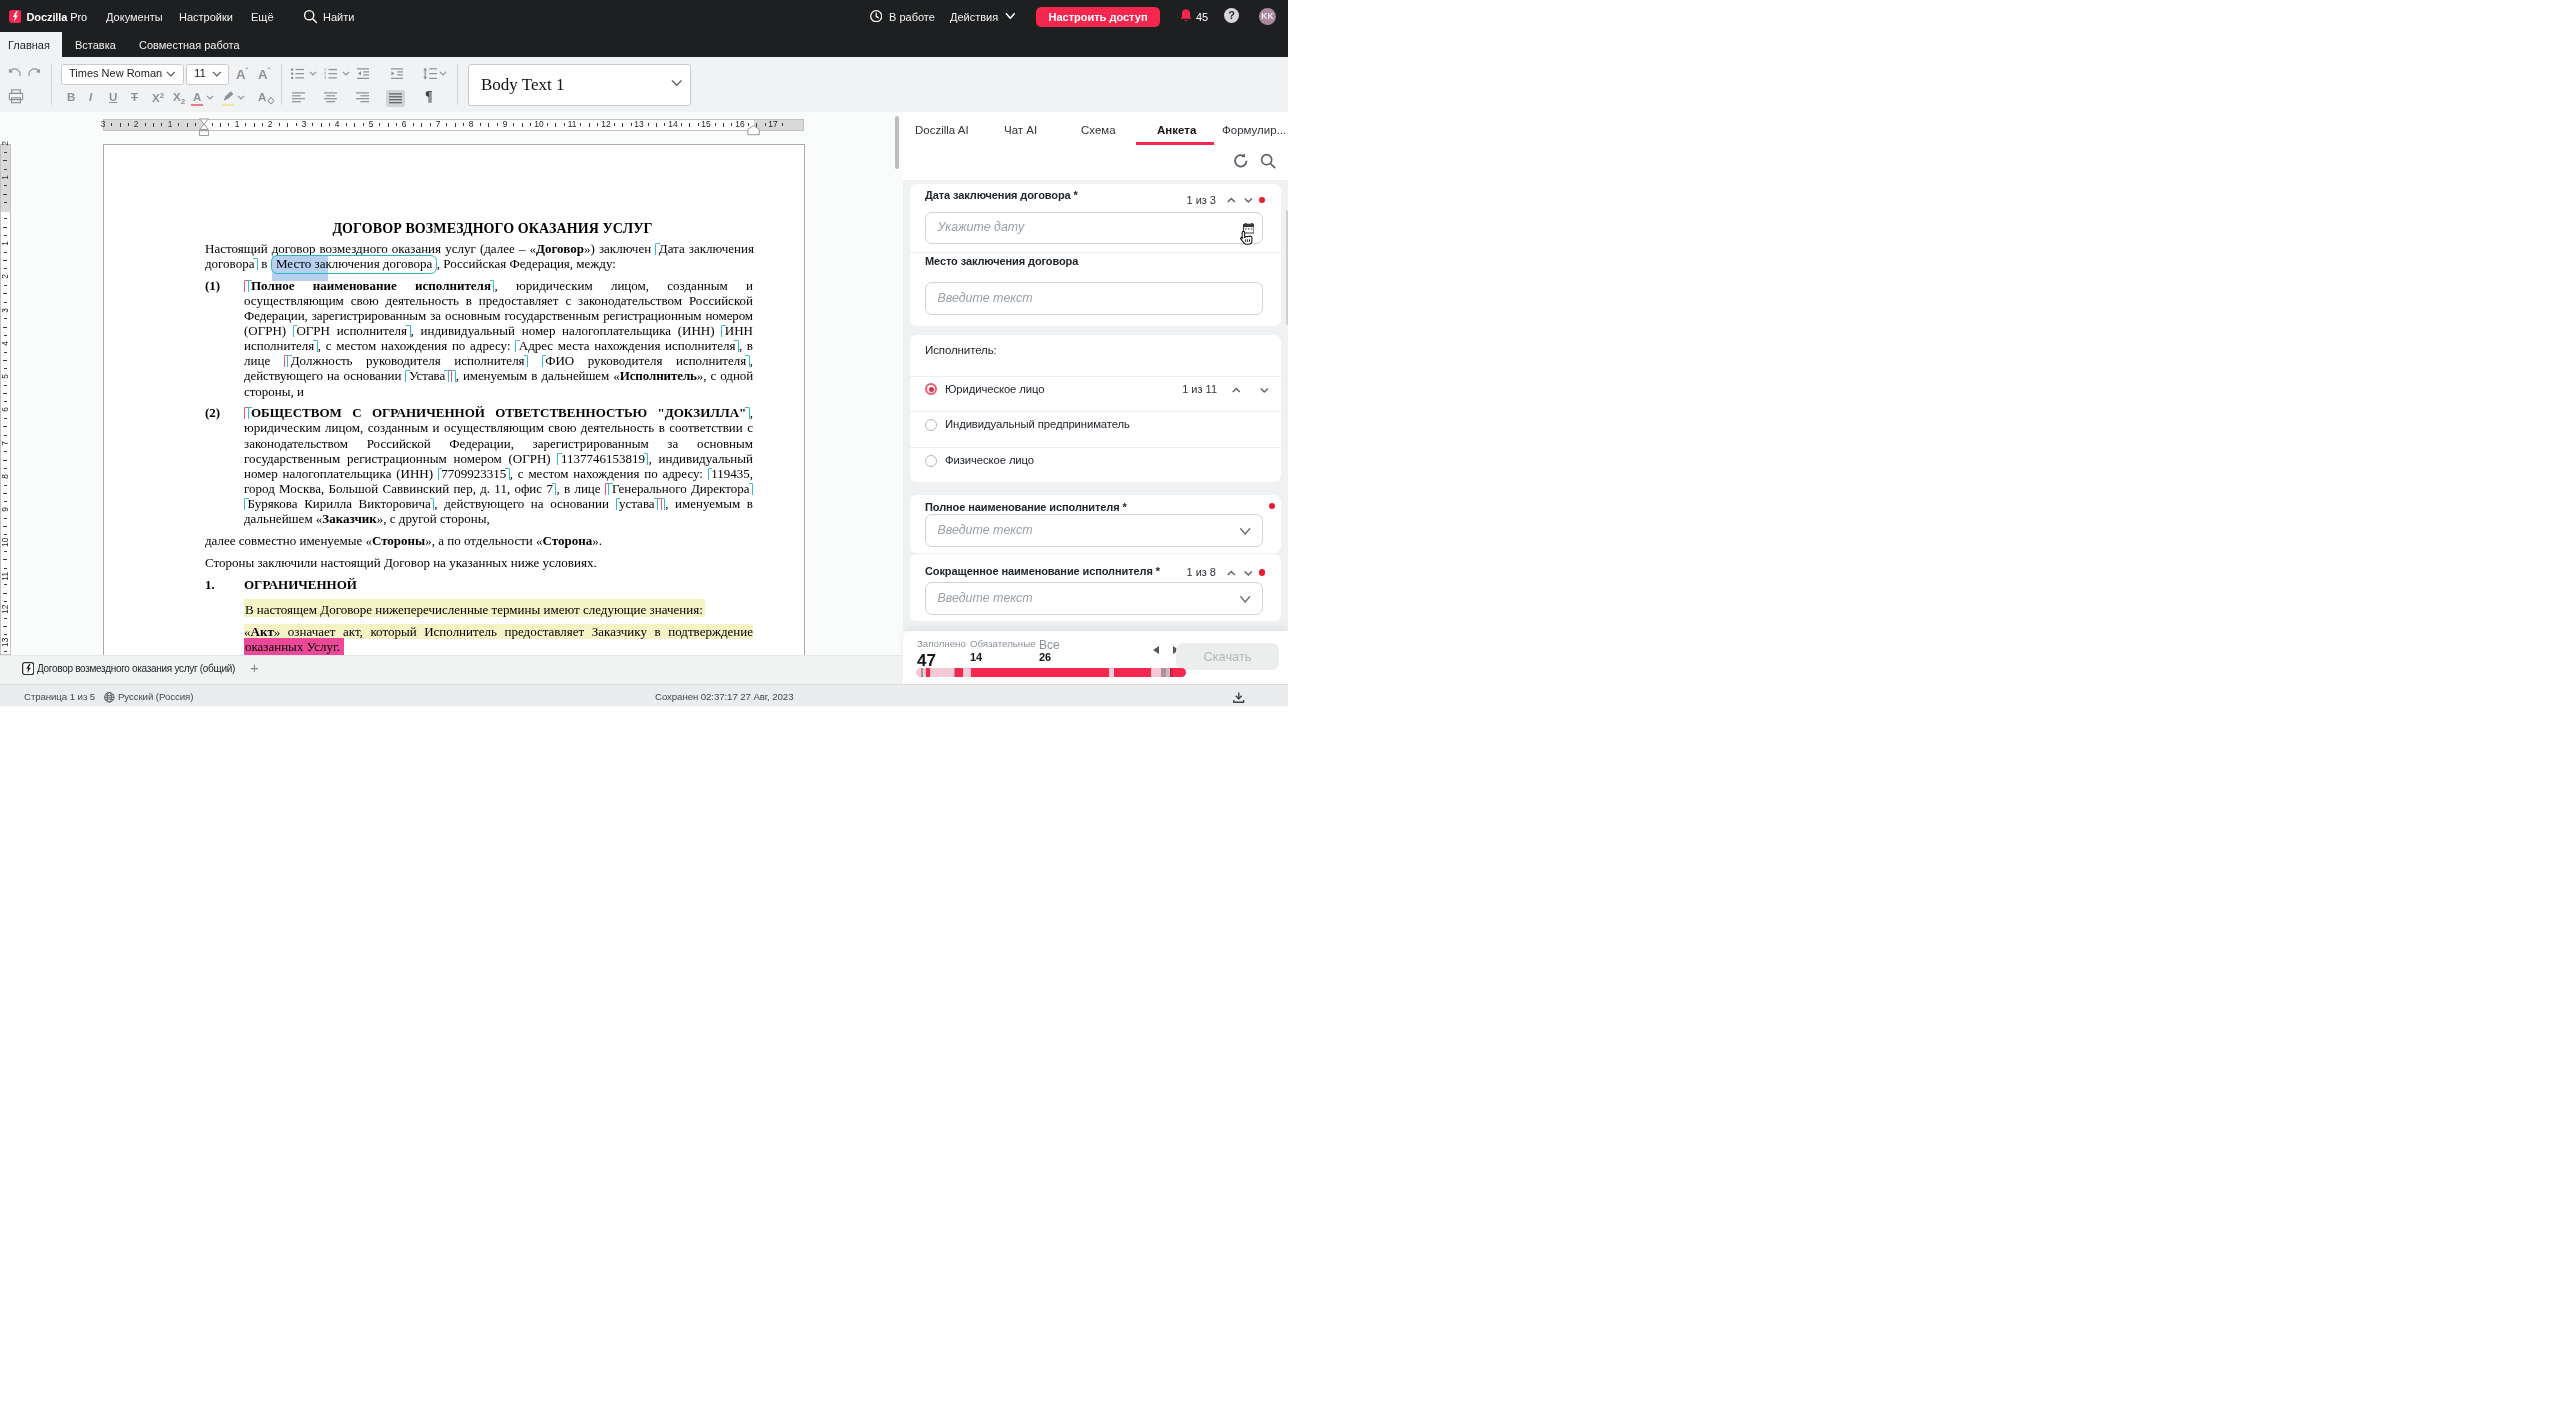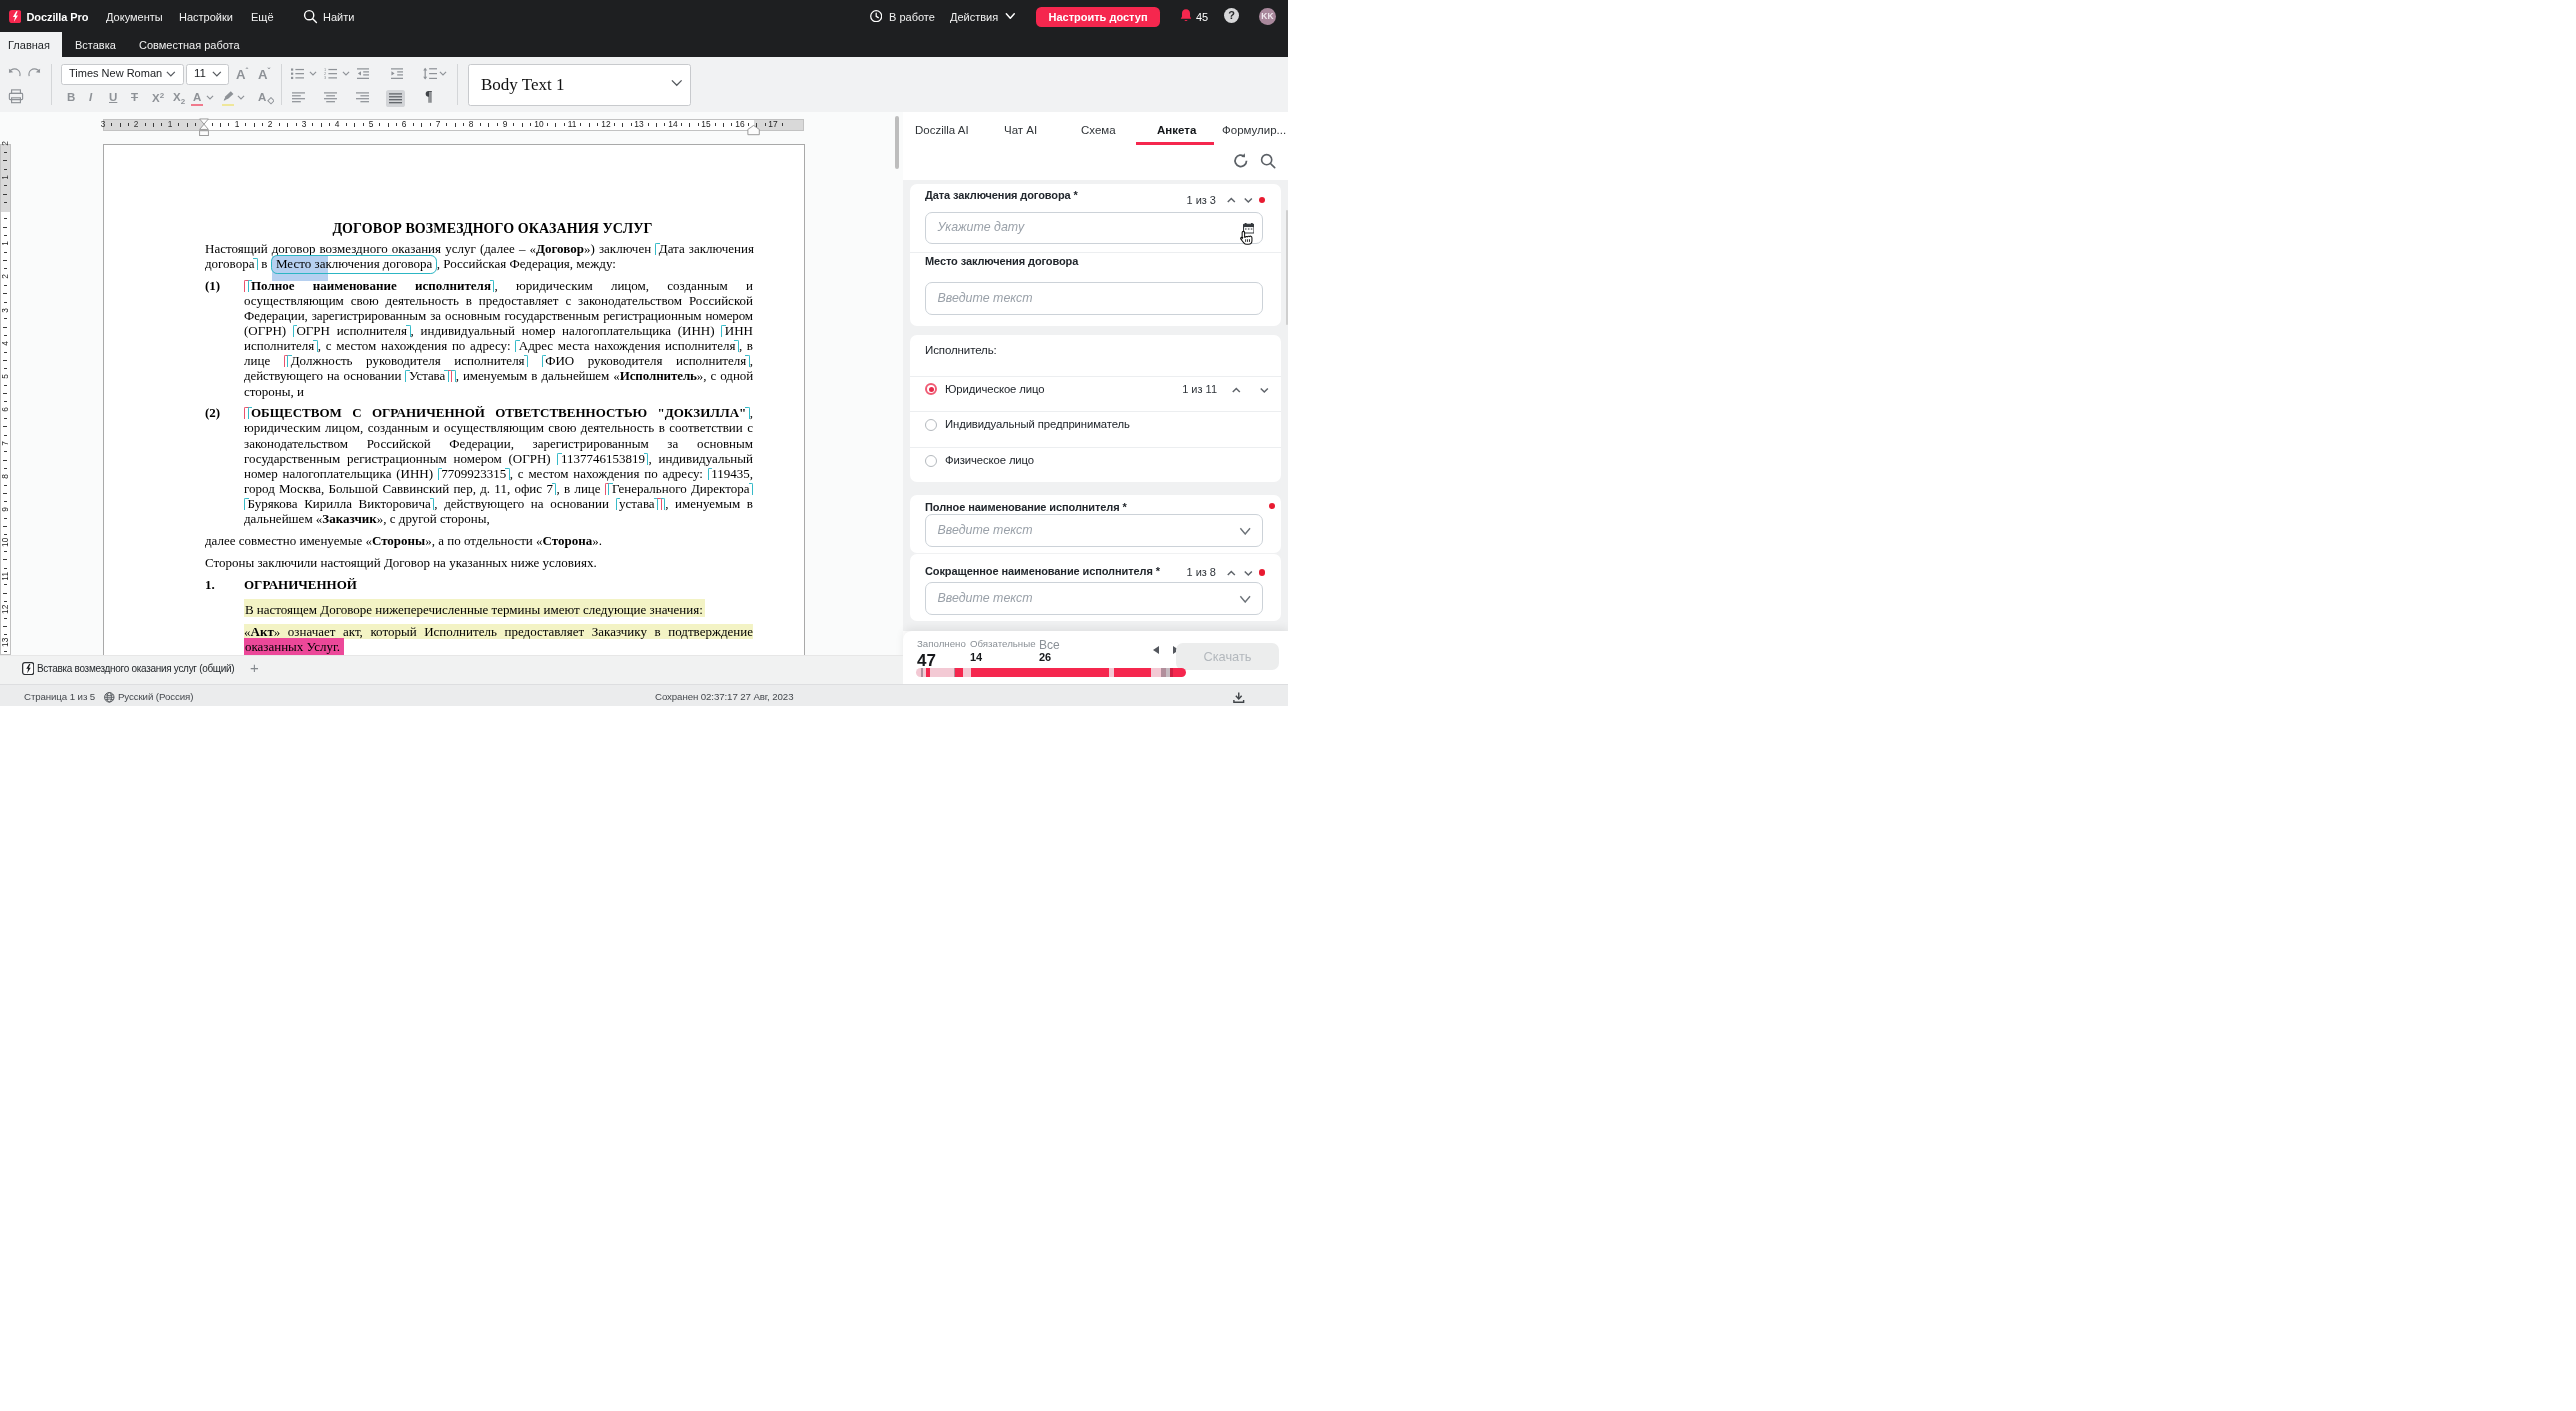--- a/index.html
+++ b/index.html
@@ -24,21 +24,21 @@
 .div{position:absolute;left:0;width:371px;height:0.9px;background:#eceef0}
 .radio{position:absolute;left:15px;width:12.4px;height:12.4px;border-radius:50%;box-sizing:border-box}
 .rlabel{position:absolute;left:35px;font-size:11.3px;letter-spacing:-0.1px;color:#21262c}
 </style></head><body>
 <div id="app">
 <div class="abs" style="left:0;top:0;width:1288px;height:32px;background:#1e1f21"></div>
 <svg class="abs" style="left:8.8px;top:9.7px" width="12.4" height="13.2" viewBox="0 0 14 15">
  <rect x="0" y="0" width="14" height="15" rx="3.5" fill="#f5274e"></rect>
  <path d="M8.2 1.5 L4.4 8 L6.8 8 L5.6 13.5 L10.2 6.3 L7.7 6.3 L9.8 1.5 Z" fill="#fff"></path>
 </svg>
-<div class="abs" style="left:26.5px;top:10.6px;font-size:11px;font-weight:bold;letter-spacing:-0.1px;color:#fff">Doczilla <span style="font-weight:bold">Pro</span></div>
+<div class="abs" style="left:26.5px;top:10.6px;font-size:11px;font-weight:bold;letter-spacing:-0.1px;color:#fff">Doczilla <span style="font-weight:normal">Pro</span></div>
 <div class="abs" style="left:106px;top:10.6px;font-size:11px;color:#f2f2f2">Документы</div>
 <div class="abs" style="left:179px;top:10.6px;font-size:11px;color:#f2f2f2">Настройки</div>
 <div class="abs" style="left:251px;top:10.6px;font-size:11px;color:#f2f2f2">Ещё</div>
 <svg class="abs" style="left:303px;top:8.8px" width="15" height="15" viewBox="0 0 17 17">
       <circle cx="7" cy="7" r="5.2" stroke="#fff" stroke-width="1.6" fill="none"></circle>
       <line x1="11" y1="11" x2="15.2" y2="15.2" stroke="#fff" stroke-width="1.6" stroke-linecap="round"></line>
     </svg>
 <div class="abs" style="left:323px;top:10.6px;font-size:11px;color:#f2f2f2">Найти</div>
 <svg class="abs" style="left:870px;top:10px" width="12.4" height="12.4" viewBox="0 0 14 14">
       <circle cx="7" cy="7" r="6.2" stroke="#fff" stroke-width="1.4" fill="none"></circle>
@@ -527,21 +527,21 @@
  <div class="abs" style="left:270px;top:15px;width:0;height:0;border-style:solid;border-width:4.4px 0 4.4px 6.2px;border-color:transparent transparent transparent #53575d"></div>
  <div class="abs" style="left:273px;top:12.4px;width:103px;height:27px;background:#eceded;border-radius:7px;font-size:12.8px;color:#b3b8bd;text-align:center;line-height:27px">Скачать</div>
  <div class="abs" style="left:13px;top:37px;width:270px;height:9.2px;border-radius:4.6px;background:linear-gradient(to right,#f3c9d4 0%,#f3c9d4 2%,#b18e9b 2%,#b18e9b 2.7%,#f3c9d4 2.7%,#f3c9d4 3.6%,#f5274e 3.6%,#f5274e 5%,#f3c9d4 5%,#f3c9d4 14%,#b18e9b 14%,#b18e9b 14.5%,#f5274e 14.5%,#f5274e 17.3%,#f3c9d4 17.3%,#f3c9d4 20.4%,#f5274e 20.4%,#f5274e 71.3%,#f3c9d4 71.3%,#f3c9d4 73.3%,#f5274e 73.3%,#f5274e 87.2%,#f3c9d4 87.2%,#f3c9d4 90.9%,#b18e9b 90.9%,#b18e9b 92.6%,#c5bac0 92.6%,#c5bac0 94%,#cf1f43 94%,#cf1f43 95.2%,#f5274e 95.2%,#f5274e 100%)"></div>
 </div>
 
 <div class="abs" style="left:0;top:655px;width:903px;height:29px;background:#f1f2f2;border-top:0.9px solid #e7e7e7;box-sizing:border-box"></div>
 <svg class="abs" style="left:21.6px;top:662px" width="12.4" height="13.2" viewBox="0 0 14 15">
       <rect x="0.7" y="0.7" width="12.6" height="13.6" rx="2.5" fill="#fdfdfd" stroke="#2b2e32" stroke-width="1.4"></rect>
       <path d="M8.1 2.2 L4.8 7.8 L6.9 7.8 L5.9 12.8 L9.9 6.5 L7.7 6.5 L9.5 2.2 Z" fill="#1d2023"></path>
     </svg>
-<div class="abs" style="left:37px;top:663px;font-size:10px;letter-spacing:-0.3px;color:#24282c">Вставка возмездного оказания услуг (общий)</div>
+<div class="abs" style="left:37px;top:663px;font-size:10px;letter-spacing:-0.3px;color:#24282c">Договор возмездного оказания услуг (общий)</div>
 <div class="abs" style="left:250px;top:659px;font-size:15px;color:#84898e;font-weight:300">+</div>
 
 <div class="abs" style="left:0;top:684px;width:1288px;height:22px;background:#ebeced;border-top:0.9px solid #dddee0;box-sizing:border-box"></div>
 <div class="abs" style="left:24px;top:691px;font-size:9.7px;letter-spacing:-0.1px;color:#44484d">Страница 1 из 5</div>
 <svg class="abs" style="left:104px;top:692px" width="10.6" height="10.6" viewBox="0 0 13 13">
       <circle cx="6.5" cy="6.5" r="5.8" stroke="#515559" stroke-width="1.2" fill="none"></circle>
       <ellipse cx="6.5" cy="6.5" rx="2.6" ry="5.8" stroke="#515559" stroke-width="1.1" fill="none"></ellipse>
       <line x1="0.7" y1="6.5" x2="12.3" y2="6.5" stroke="#515559" stroke-width="1.1"></line>
       <path d="M1.6 3.4 Q6.5 5.4 11.4 3.4" stroke="#515559" stroke-width="1.1" fill="none"></path>
       <path d="M1.6 9.6 Q6.5 7.6 11.4 9.6" stroke="#515559" stroke-width="1.1" fill="none"></path>

